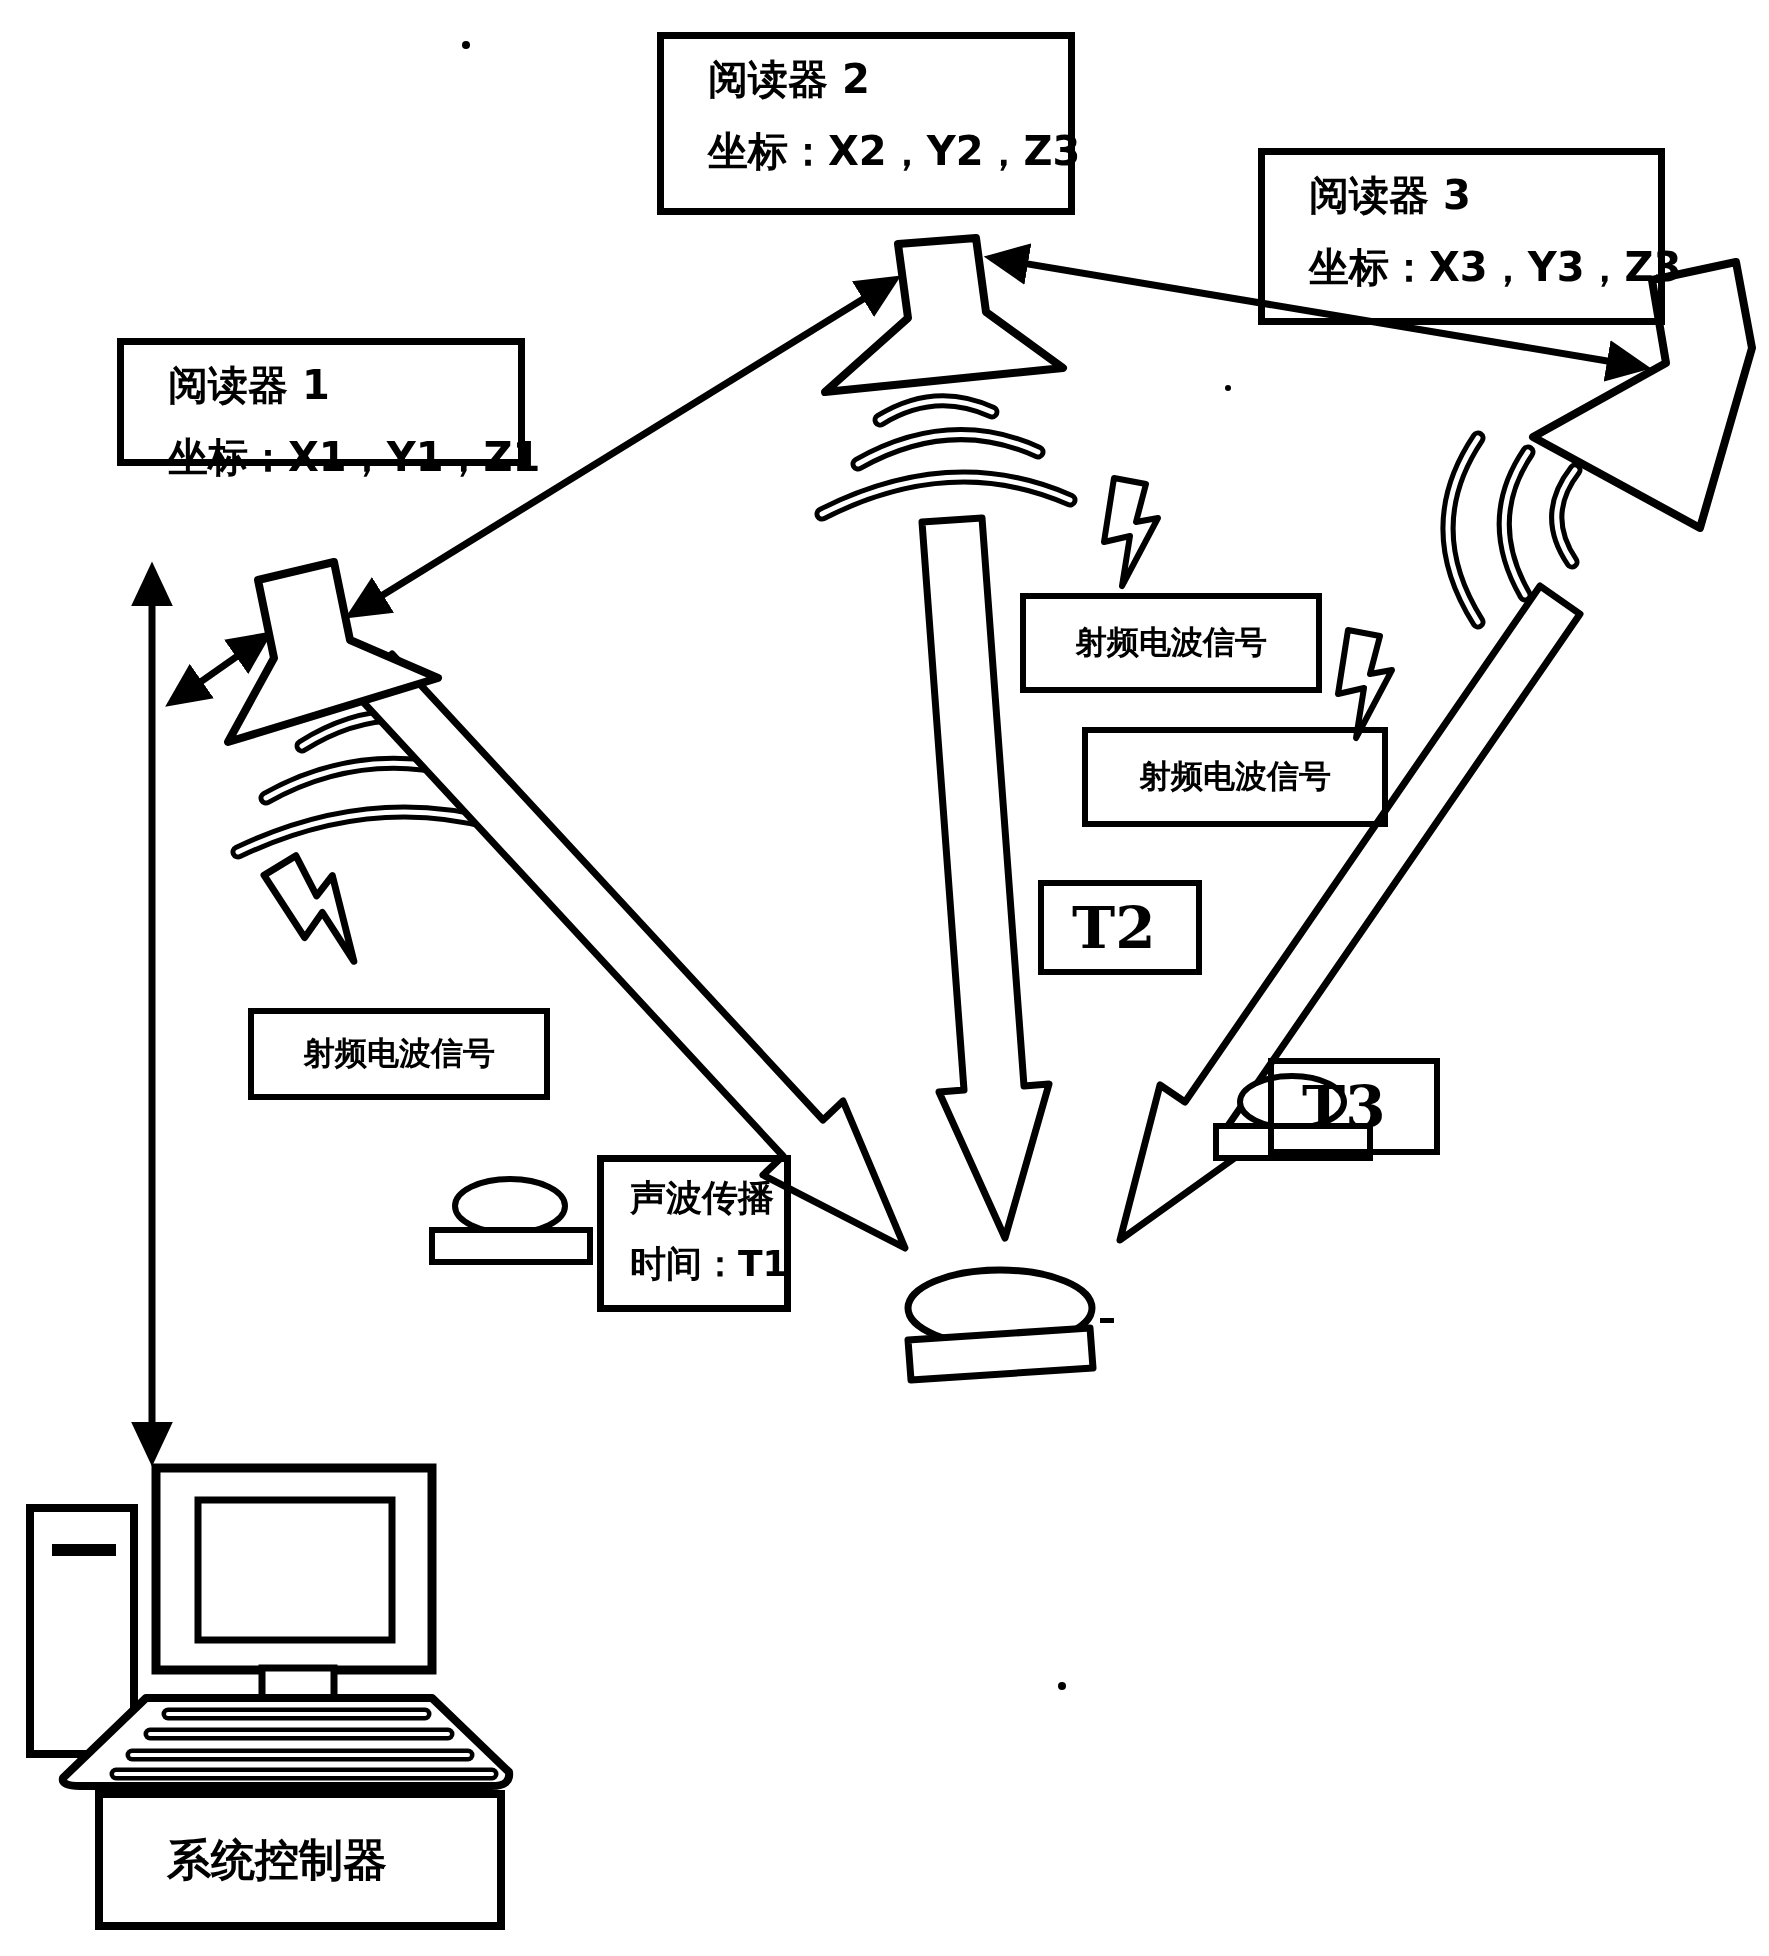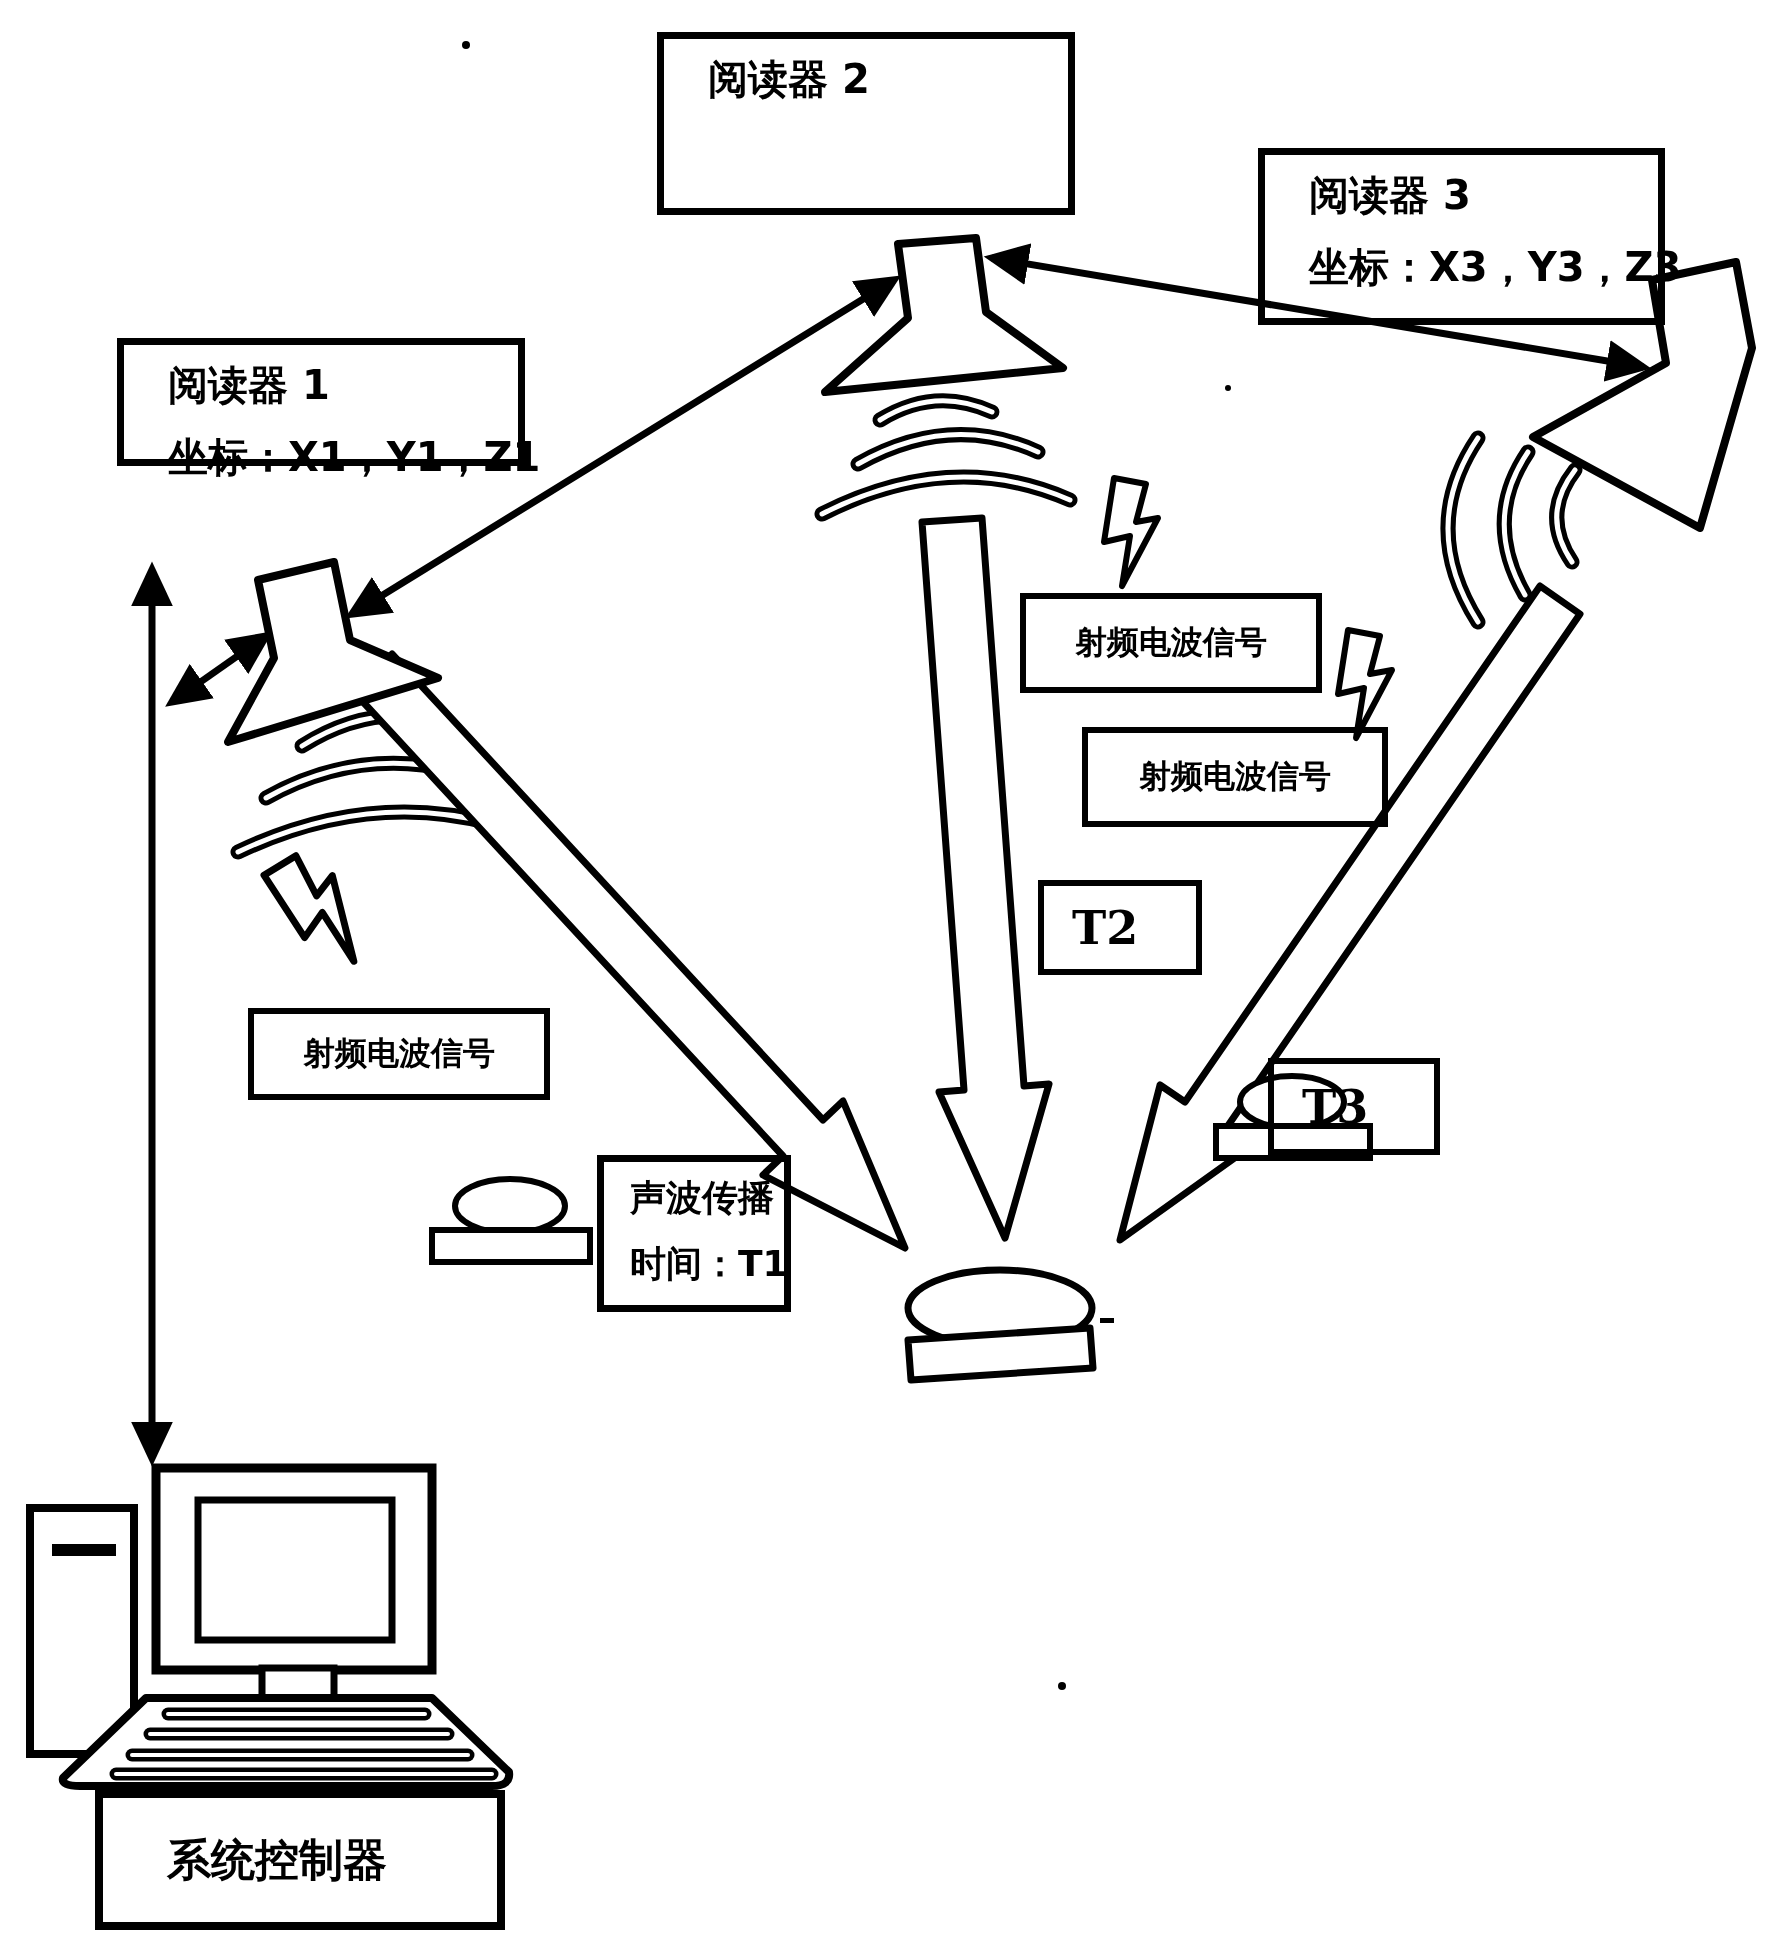--- a/index.html
+++ b/index.html
@@ -7,21 +7,21 @@
           font-family:"DejaVu Sans",sans-serif;color:#000;}
   #art{position:absolute;left:0;top:0;width:1769px;height:1956px;}
   .box{position:absolute;box-sizing:border-box;border:6px solid #000;background:transparent;}
   .bd7{border-width:7px;} .bd8{border-width:8px;}
   .rdr{padding:20px 10px 16px 44px;}
   .rdr .ln{display:block;font-size:40px;font-weight:bold;line-height:1.0;white-space:nowrap;}
   .rdr .ln+.ln{margin-top:32px;}
   .rf{display:flex;align-items:center;justify-content:center;
       font-size:32px;font-weight:bold;white-space:nowrap;}
   .tbox{display:flex;align-items:center;padding-left:28px;
-        font-family:"DejaVu Serif",serif;font-size:46px;font-weight:bold;}
+        font-family:"DejaVu Serif",serif;font-size:58px;font-weight:bold;}
   .t1{padding:18px 0 0 26px;}
   .t1 .ln{display:block;font-size:36px;font-weight:bold;line-height:1.0;white-space:nowrap;}
   .t1 .ln+.ln{margin-top:30px;text-align:center;}
   .tagbox{display:flex;align-items:center;padding-left:46px;
           font-size:38px;font-weight:bold;white-space:nowrap;}
   .ctrl{display:flex;align-items:center;padding-left:64px;
         font-size:44px;font-weight:bold;white-space:nowrap;}
 </style>
 </head>
 <body>
@@ -136,20 +136,21 @@
     <g fill="#000">
       <circle cx="466" cy="45" r="4"></circle>
       <circle cx="1228" cy="388" r="3"></circle>
       <circle cx="1062" cy="1686" r="4"></circle>
       <rect x="1100" y="1318" width="14" height="5"></rect>
     </g>
   </svg>
 
   <div class="box bd7 rdr" style="left:657px;top:32px;width:418px;height:183px;">
     <span class="ln">阅读器 2</span>
+    <span class="ln">坐标：X2，Y2，Z3</span>
   </div>
 
   <div class="box bd7 rdr" style="left:1258px;top:148px;width:407px;height:177px;">
     <span class="ln">阅读器 3</span>
     <span class="ln">坐标：X3，Y3，Z3</span>
   </div>
 
   <div class="box bd7 rdr" style="left:117px;top:338px;width:408px;height:128px;">
     <span class="ln">阅读器 1</span>
     <span class="ln">坐标：X1，Y1，Z1</span>

